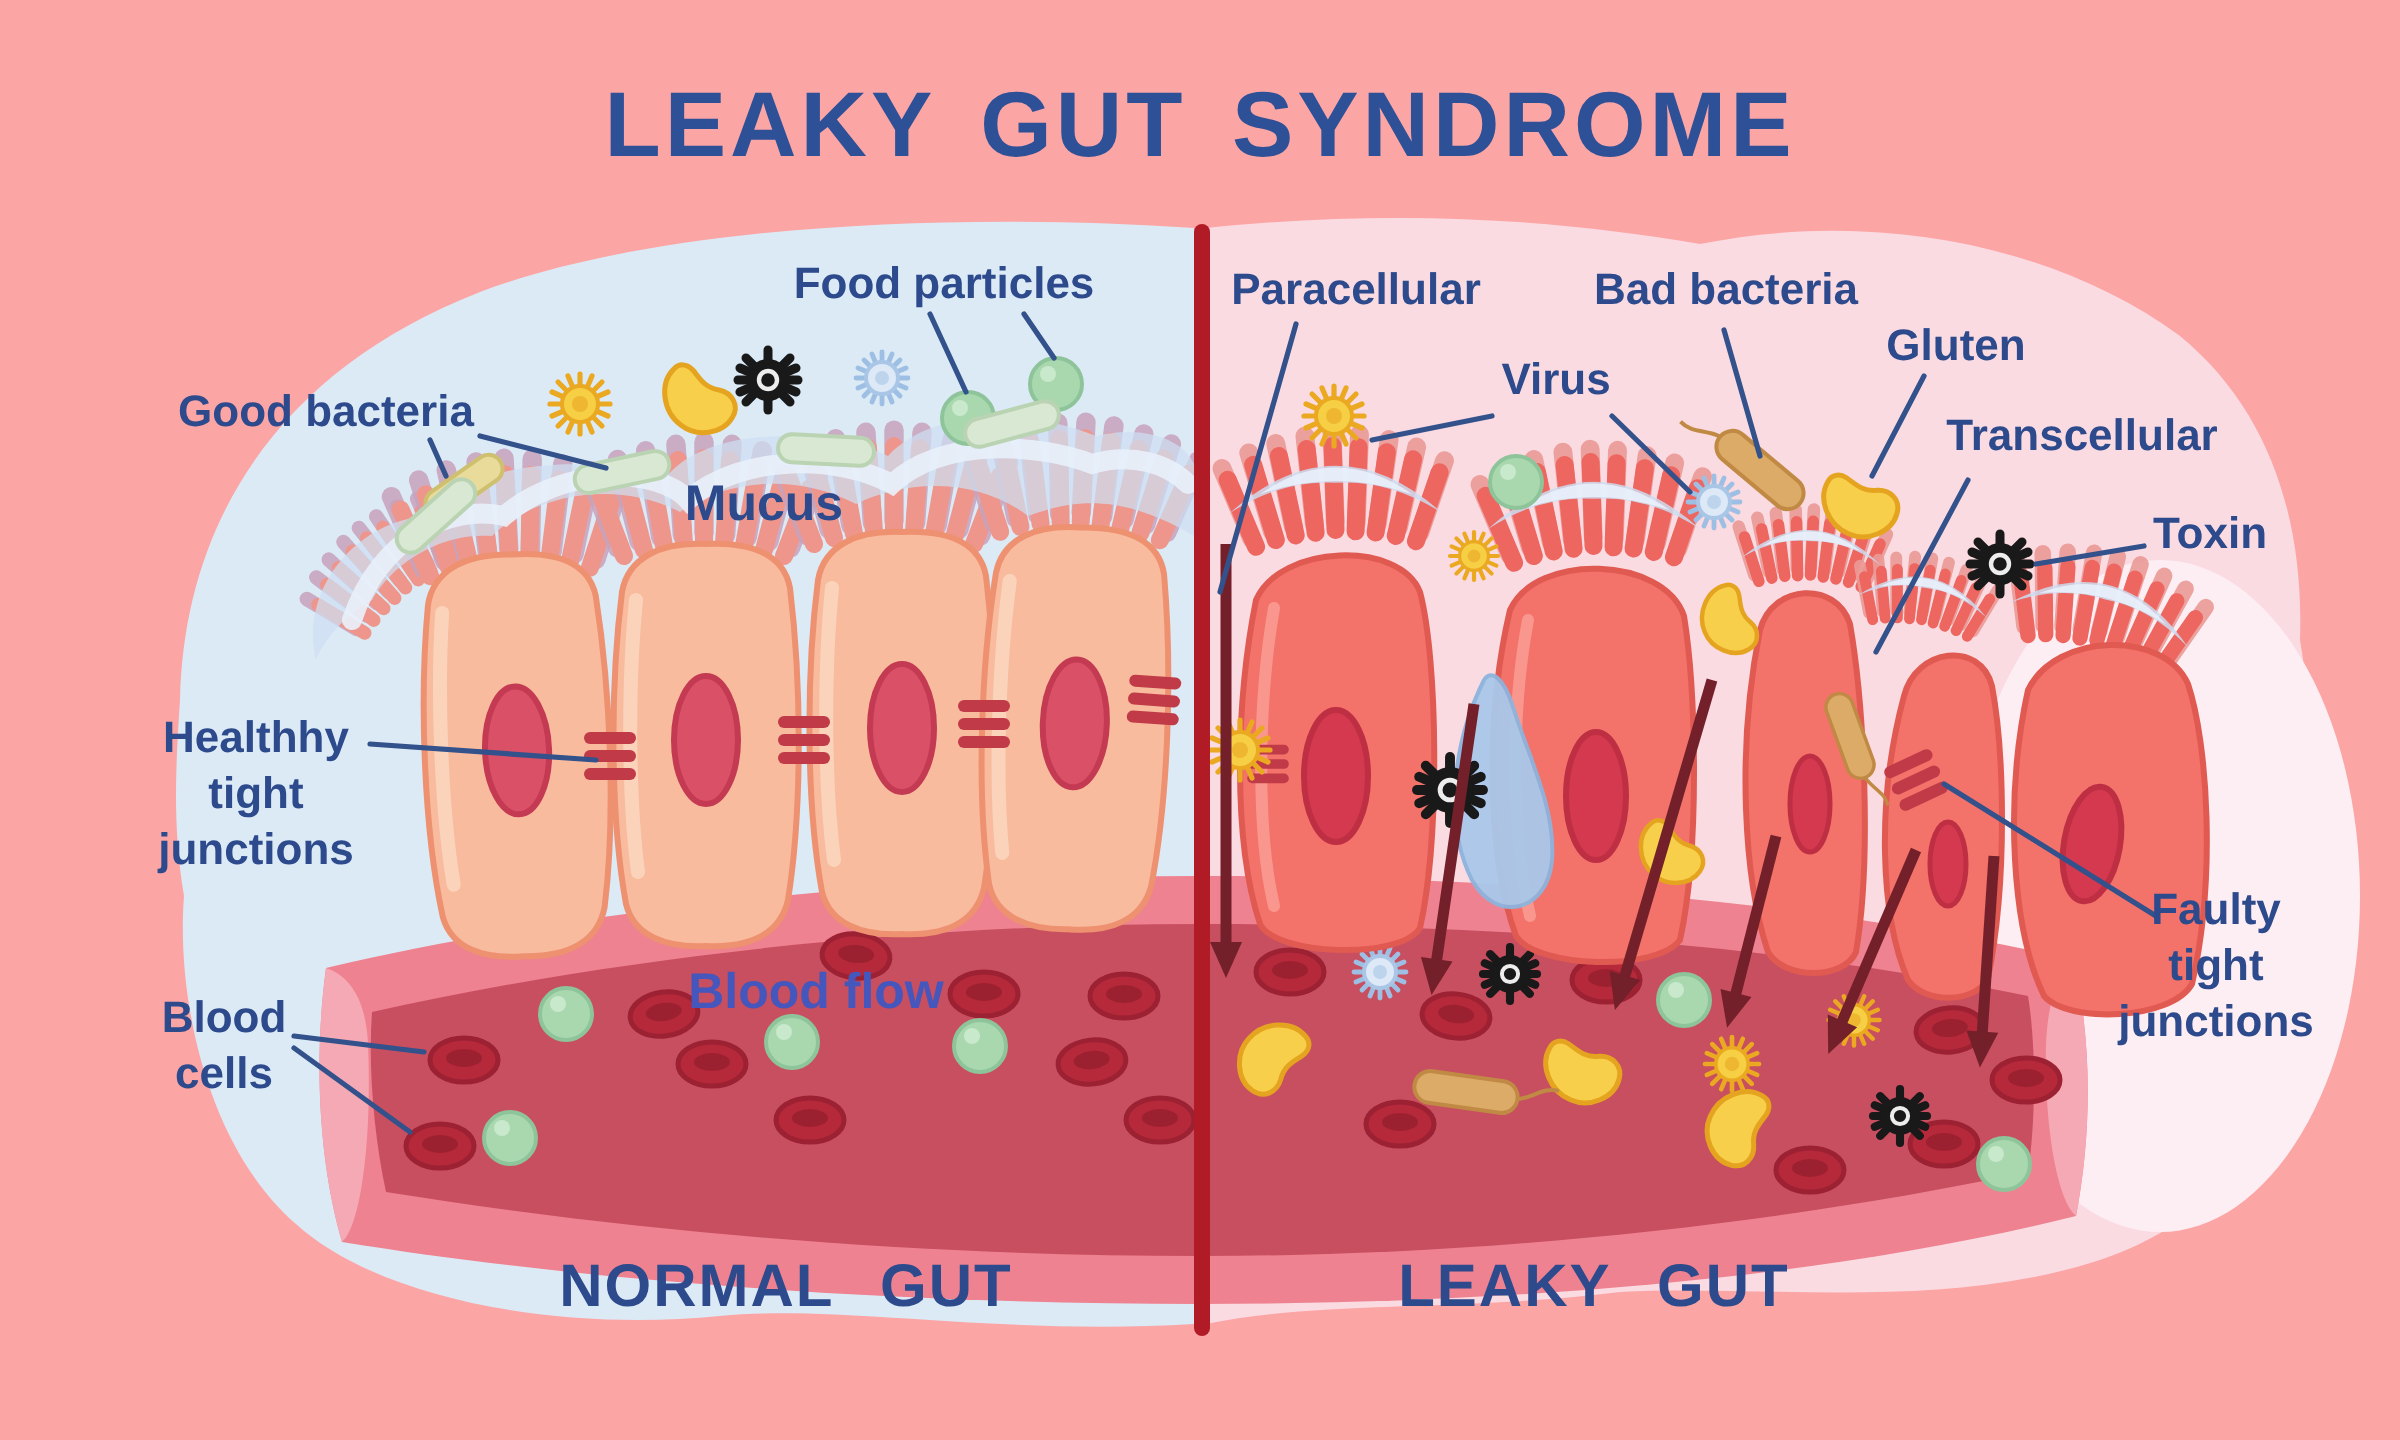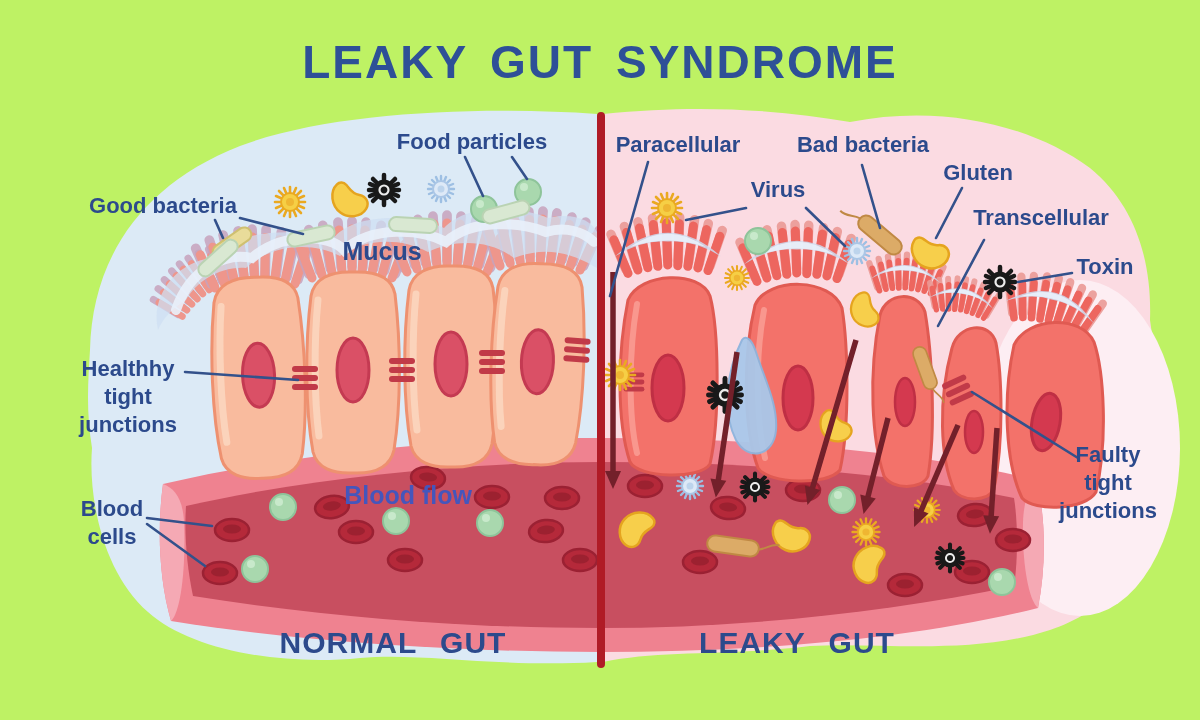--- a/index.html
+++ b/index.html
@@ -1,16 +1,16 @@
 <!DOCTYPE html>
 <html><head>
 <meta charset="utf-8">
 <style>
   html,body{margin:0;padding:0;background:#ffffff;}
-  .stage{position:relative;width:1200px;height:720px;background:#bef264;overflow:hidden;
+  .stage{position:relative;width:1200px;height:720px;background:#fca5a5;overflow:hidden;
          font-family:"Liberation Sans","DejaVu Sans",sans-serif;}
   svg{display:block;}
   text{font-family:"Liberation Sans","DejaVu Sans",sans-serif;}
   .title-text{font-size:46px;font-weight:bold;letter-spacing:2px;word-spacing:8px;fill:#2e5097;}
   .lbl{font-size:22px;font-weight:bold;fill:#2c4a8c;}
   .lbl-lg{font-size:25px;font-weight:bold;fill:#2c4a8c;}
   .bloodflow{font-size:25px;font-weight:bold;fill:#4556bc;}
   .caption{font-size:30px;font-weight:bold;letter-spacing:1px;word-spacing:14px;fill:#2c4a8c;}
   .leader{stroke:#33518b;stroke-width:2.6;fill:none;stroke-linecap:round;}
   .arrow line{stroke:#73202a;stroke-width:5.5;}

